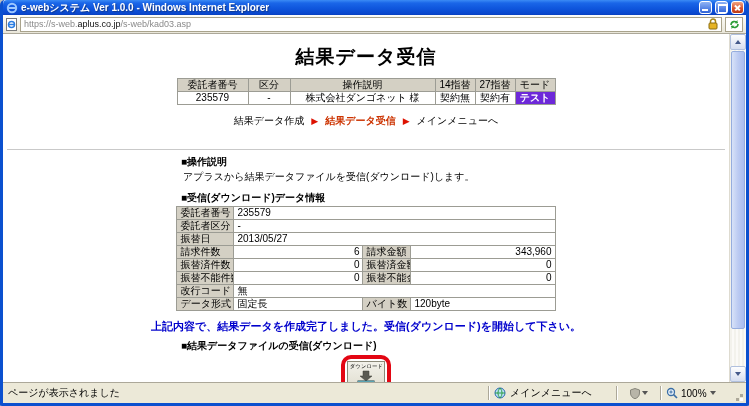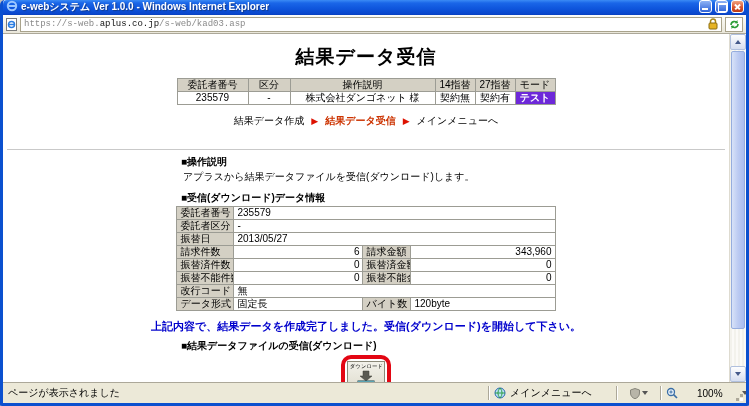--- a/index.html
+++ b/index.html
@@ -11,41 +11,41 @@
     border:3px solid #0b50cf; border-top:none;
     border-radius:5px 5px 2px 2px;
     display:flex; flex-direction:column;
     background:#fff; overflow:hidden;
     position:relative;
   }
   
   .titlebar{
     height:15px; flex:0 0 15px;
     background:linear-gradient(to bottom,#3b8bf5 0%,#1a66e8 20%,#0f56dd 55%,#0b48cd 90%,#0940bf 100%);
-    display:flex; gap:3px; padding:0 2px 0 3px;
+    display:flex; align-items:center; gap:3px; padding:0 2px 0 3px;
     border-radius:4px 4px 0 0;
   }
   .title-text{ color:#fff; font-size:10px; font-weight:bold; flex:1;
     white-space:nowrap; overflow:hidden; text-shadow:1px 1px 1px #123a8a; }
   .win-btn{ width:13px; height:13px; border:1px solid #fff; border-radius:3px; position:relative; flex:0 0 13px;}
   .btn-min,.btn-max{ background:linear-gradient(#8fb3f5,#2f63d8); }
   .btn-close{ background:linear-gradient(#f0a482,#d9502a 60%,#b93a16); }
   .btn-min::after{ content:""; position:absolute; left:2px; bottom:2px; width:6px; height:2px; background:#fff; }
   .btn-max::after{ content:""; position:absolute; left:2px; top:2px; width:7px; height:6px;
     border:1px solid #fff; border-top-width:2px; }
   .btn-close::before,.btn-close::after{ content:""; position:absolute; left:2px; top:5px;
     width:7px; height:1.6px; background:#fff; }
   .btn-close::before{ transform:rotate(45deg);} .btn-close::after{ transform:rotate(-45deg);}
 
   
   .addressbar{
     height:19px; flex:0 0 19px;
     background:linear-gradient(#fdfdfa,#e9e6d9);
     border-bottom:1px solid #aca899;
-    display:flex; align-items:center; gap:3px; padding:0 3px;font-family:Liberation Mono, monospace;
+    display:flex; align-items:center; gap:3px; padding:0 3px;
   }
   .url-box{
     flex:1; height:15px; background:#fff; border:1px solid #a9a38c;
     display:flex; align-items:center; font-size:9px; padding:0 3px; gap:0; overflow:hidden;
   }
   .url-pre,.url-path{ color:#8a8a8a; } .url-domain{ color:#111; }
   .lock-wrap{ margin-left:auto; display:flex; align-items:center; gap:4px; }
   .refresh-box{ width:18px; height:15px; background:#fff; border:1px solid #a9a38c;
     display:flex; align-items:center; justify-content:center; }
 
@@ -64,21 +64,21 @@
 
   
   .statusbar{
     height:21px; flex:0 0 21px; background:#ece9d8; border-top:1px solid #aca899;
     display:flex; align-items:center; font-size:10px; color:#000; padding:1px 2px 1px 5px;
   }
   .status-left{ flex:1; white-space:nowrap; overflow:hidden; }
   .sb-sep{ width:2px; height:14px; border-left:1px solid #aca899; border-right:1px solid #fff; margin:0 4px; }
   .zone-seg{ display:flex; align-items:center; gap:4px; width:118px; }
   .pm-seg{ display:flex; align-items:center; gap:2px; width:34px; justify-content:center; }
-  .zoom-seg{ display:flex; align-items:center; gap:19px; width:66px; }
+  .zoom-seg{ display:flex; align-items:center; gap:3px; width:66px; }
   .caret{ width:0;height:0;border-left:3px solid transparent;border-right:3px solid transparent;border-top:4px solid #555; }
   .grip{ width:12px; height:14px; align-self:flex-end; position:relative; }
   .grip::after{ content:""; position:absolute; right:1px; bottom:1px; width:3px; height:3px;
     background:#aca899; box-shadow:-4px 0 #aca899,0 -4px #aca899,-4px -4px #fff inset; }
 
   
   .page-title{ font-size:19px; font-weight:bold; text-align:center; margin:10px 0 8px; letter-spacing:1px; }
   .w{ width:378px; margin-left:auto; margin-right:auto; }
   table{ border-collapse:collapse; font-size:10px; width:378px; table-layout:fixed; }
   td,th{ border:1px solid #9c9c94; padding:0 3px; height:13px; line-height:12px; font-weight:normal;

